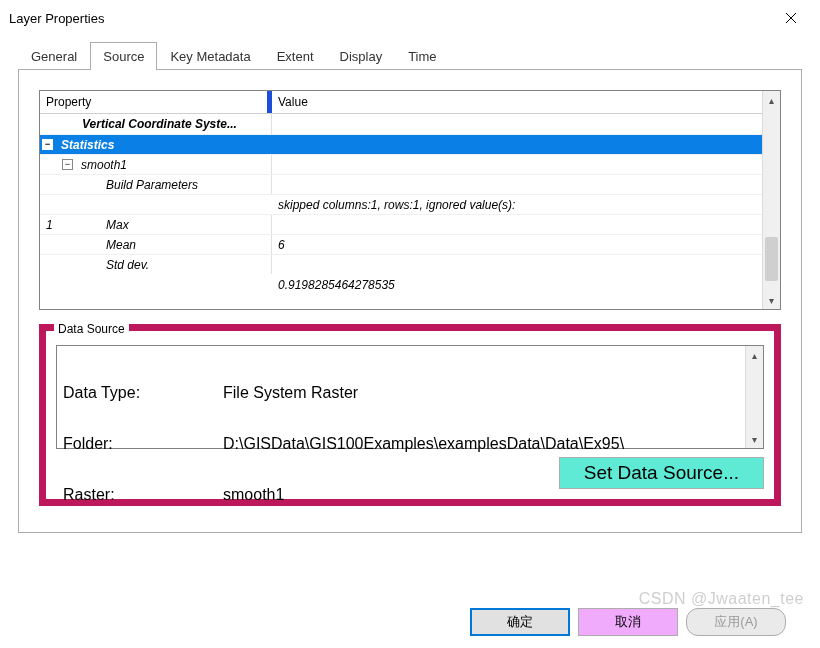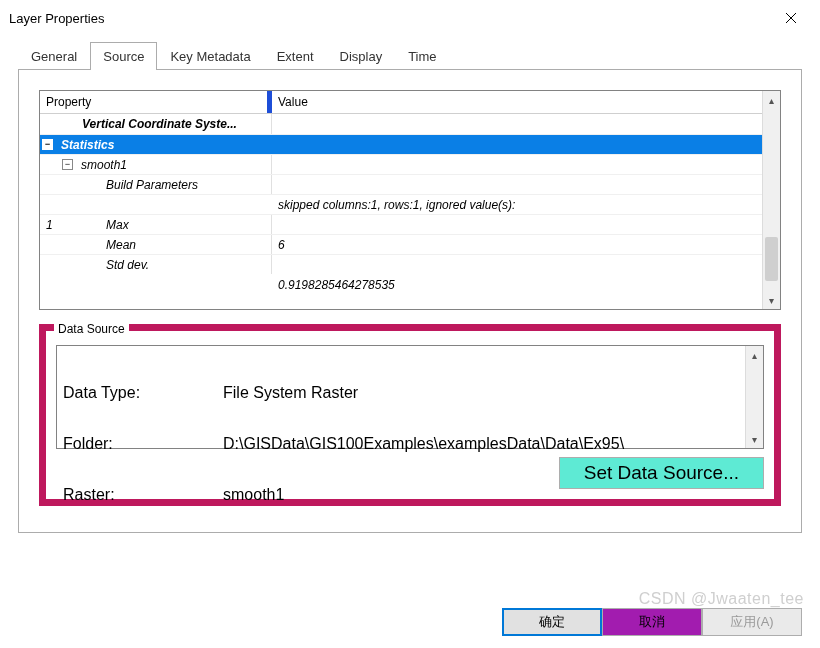--- a/index.html
+++ b/index.html
@@ -129,32 +129,32 @@
     background: #5eead4;
     padding: 4px 24px;
     font-size: 19px;
     cursor: pointer;
   }
   .btn.wide { min-width: 200px; text-align: center; }
 
   
   .footer {
     position: absolute; left: 0; right: 0; bottom: 12px;
-    display: flex; justify-content: flex-end; 
-    padding-right: 18px;
+    display: flex; justify-content: flex-end; gap: 8px;
+    padding-right: 34px;
   }
   .fbtn {
     width: 100px; height: 28px;
     border: 1px solid #adadad;
-    background: #a21caf;
+    background: #f0abfc;
     display: flex; align-items: center; justify-content: center;
     font-size: 13px; cursor: pointer;
   }
   .fbtn.primary { border: 2px solid #0078d7; background: #e1e1e1; }
-  .fbtn.disabled { color: #9a9a9a; background: #eaeaea; cursor: default; }
+  .fbtn.disabled { color: #9a9a9a; background: #eaeaea; cursor: default; border-radius: 12px; }
 
   .watermark {
     position: absolute; right: 16px; bottom: 40px;
     color: #cfcfcf; font-size: 16px; letter-spacing: 0.5px;
     pointer-events: none;
   }
 </style>
 </head>
 <body>
 

